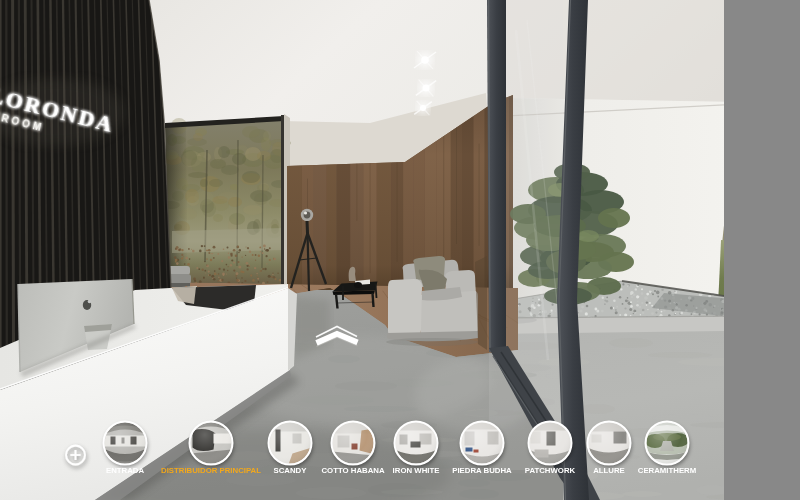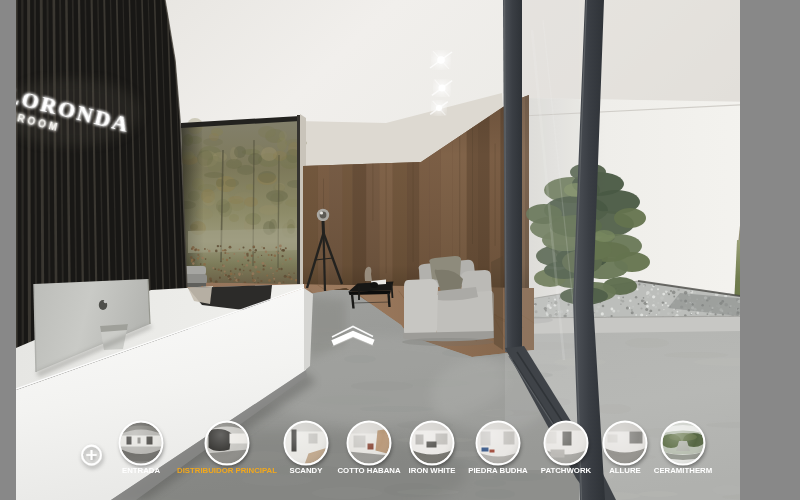--- a/index.html
+++ b/index.html
@@ -1,17 +1,17 @@
 <!DOCTYPE html>
 <html><head>
 <meta charset="utf-8">
 <style>
   html,body{margin:0;padding:0;background:#888;}
   #stage{width:724px;height:500px;position:relative;overflow:hidden;
-         font-family:"Liberation Sans", sans-serif;padding-left:16px;}
+         font-family:"Liberation Sans", sans-serif;}
 </style>
 </head>
 <body>
 <div id="stage">
 <svg width="800" height="500" viewBox="0 0 800 500" xmlns="http://www.w3.org/2000/svg">
 <defs>
   <linearGradient id="ceil" x1="0" y1="0" x2="1" y2="0.25">
     <stop offset="0" stop-color="#e3e1dc"></stop>
     <stop offset="0.45" stop-color="#f1efec"></stop>
     <stop offset="0.75" stop-color="#ecebe7"></stop>

